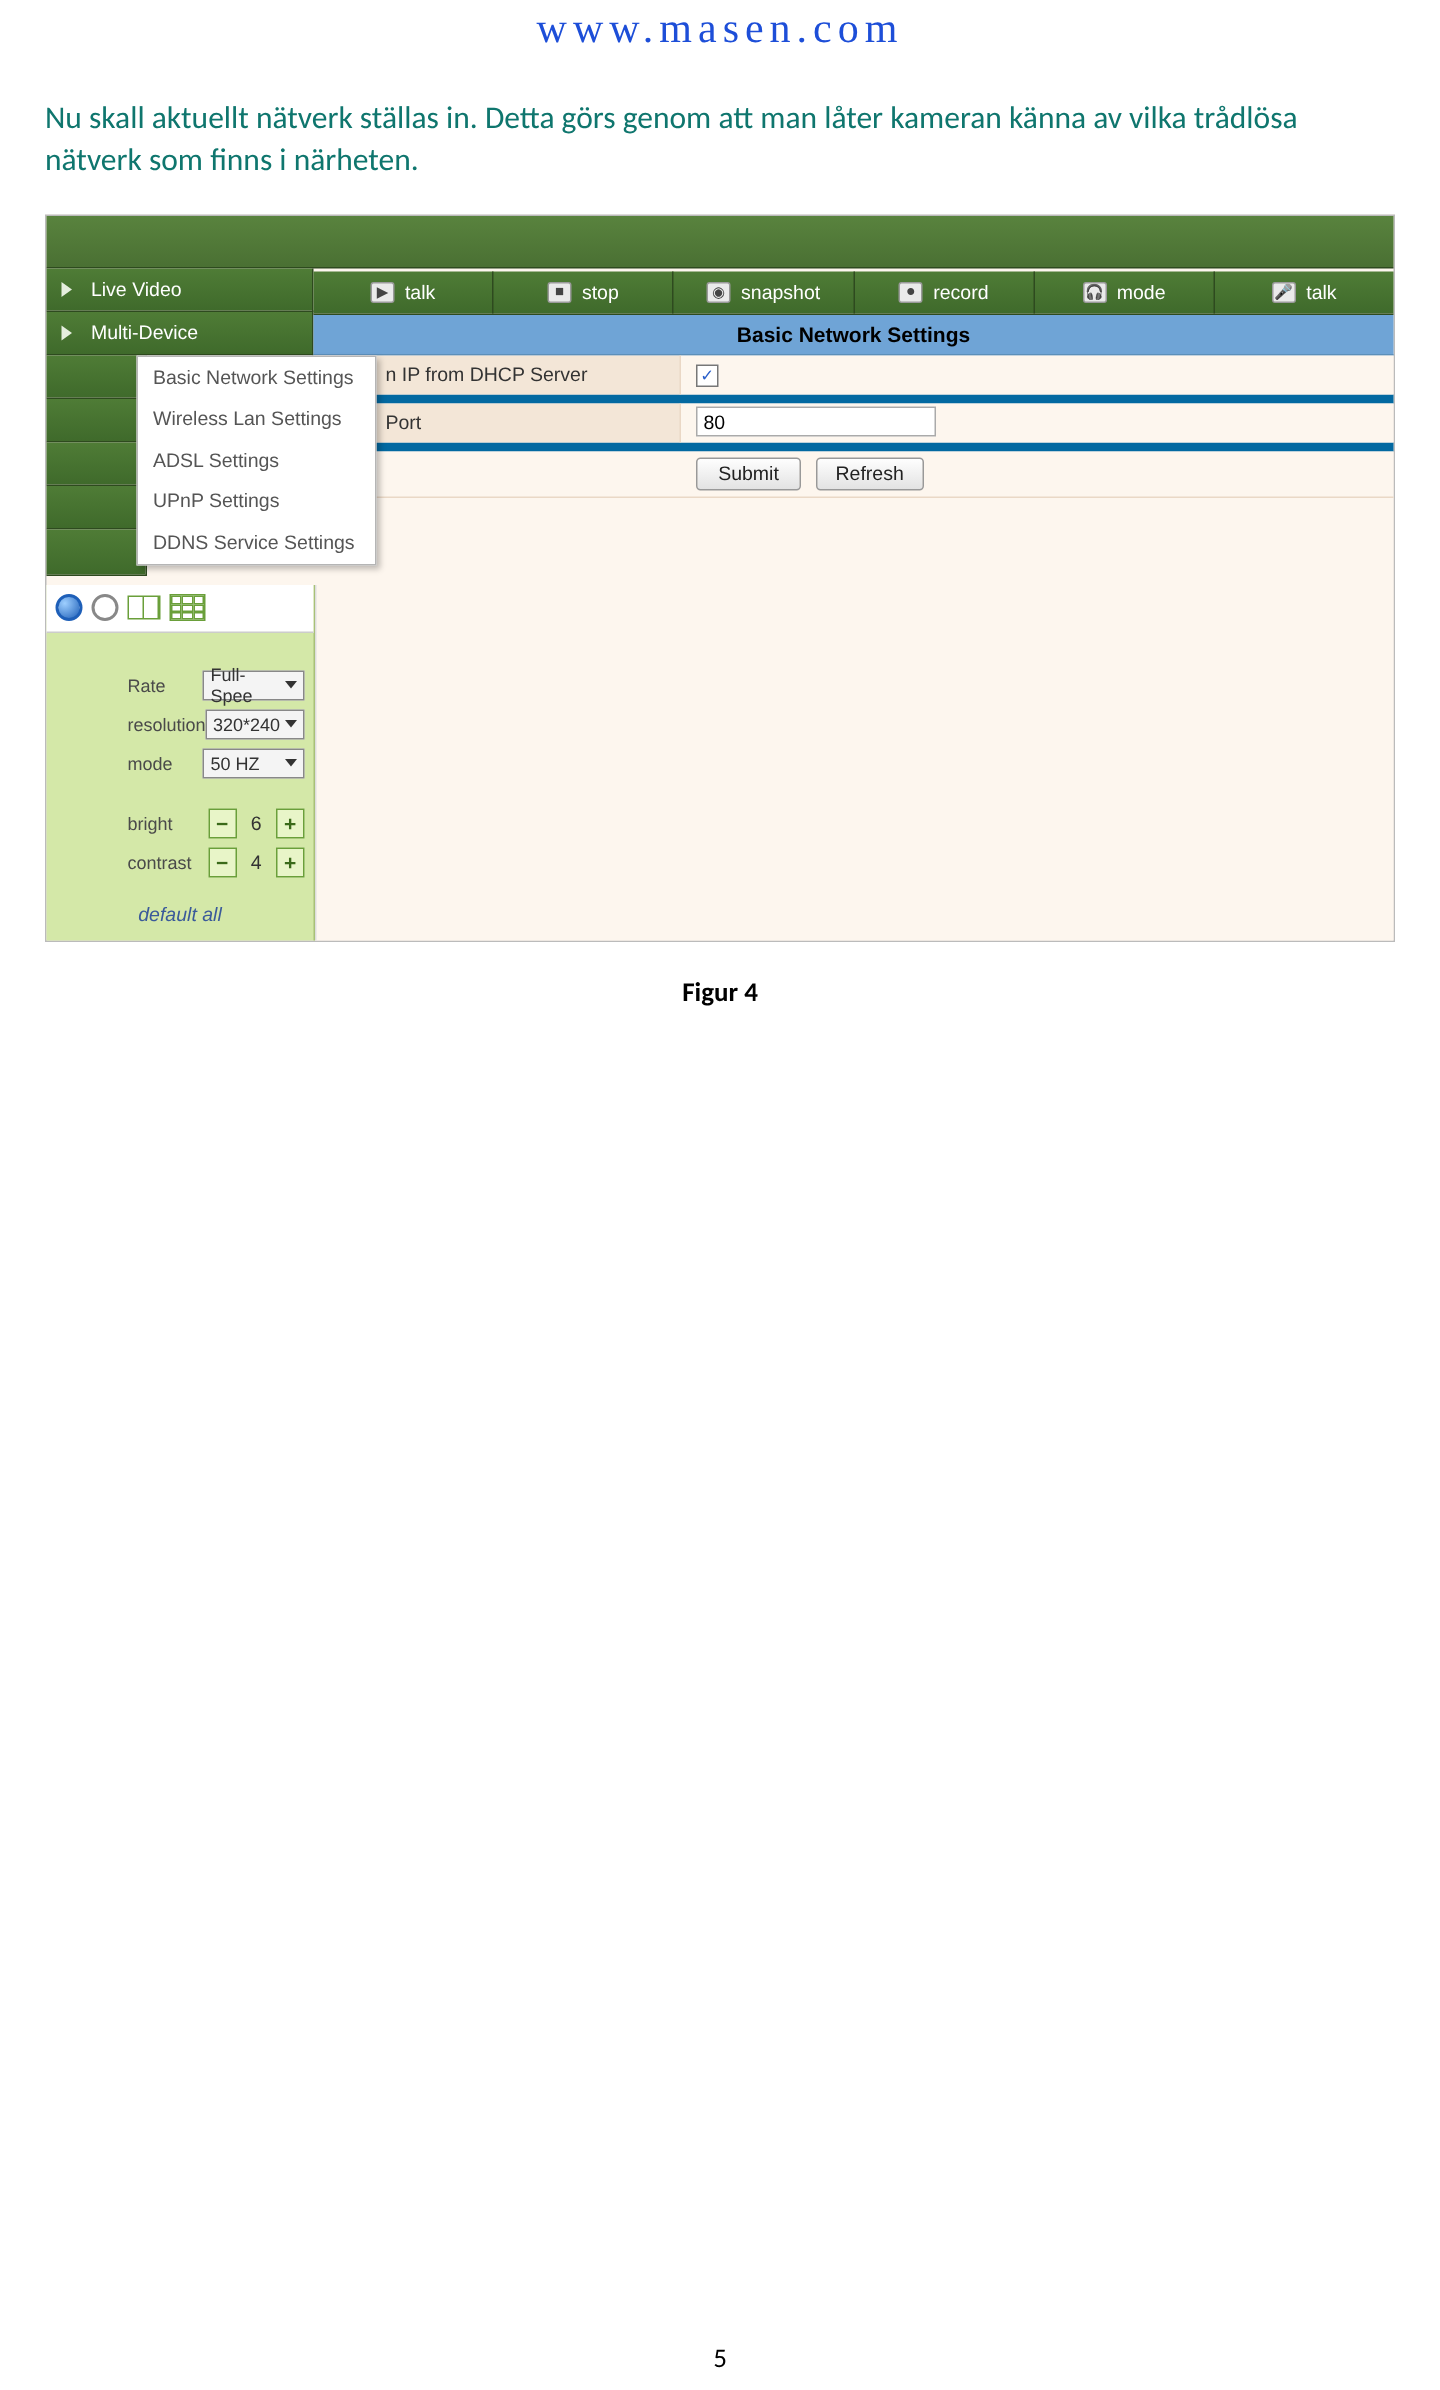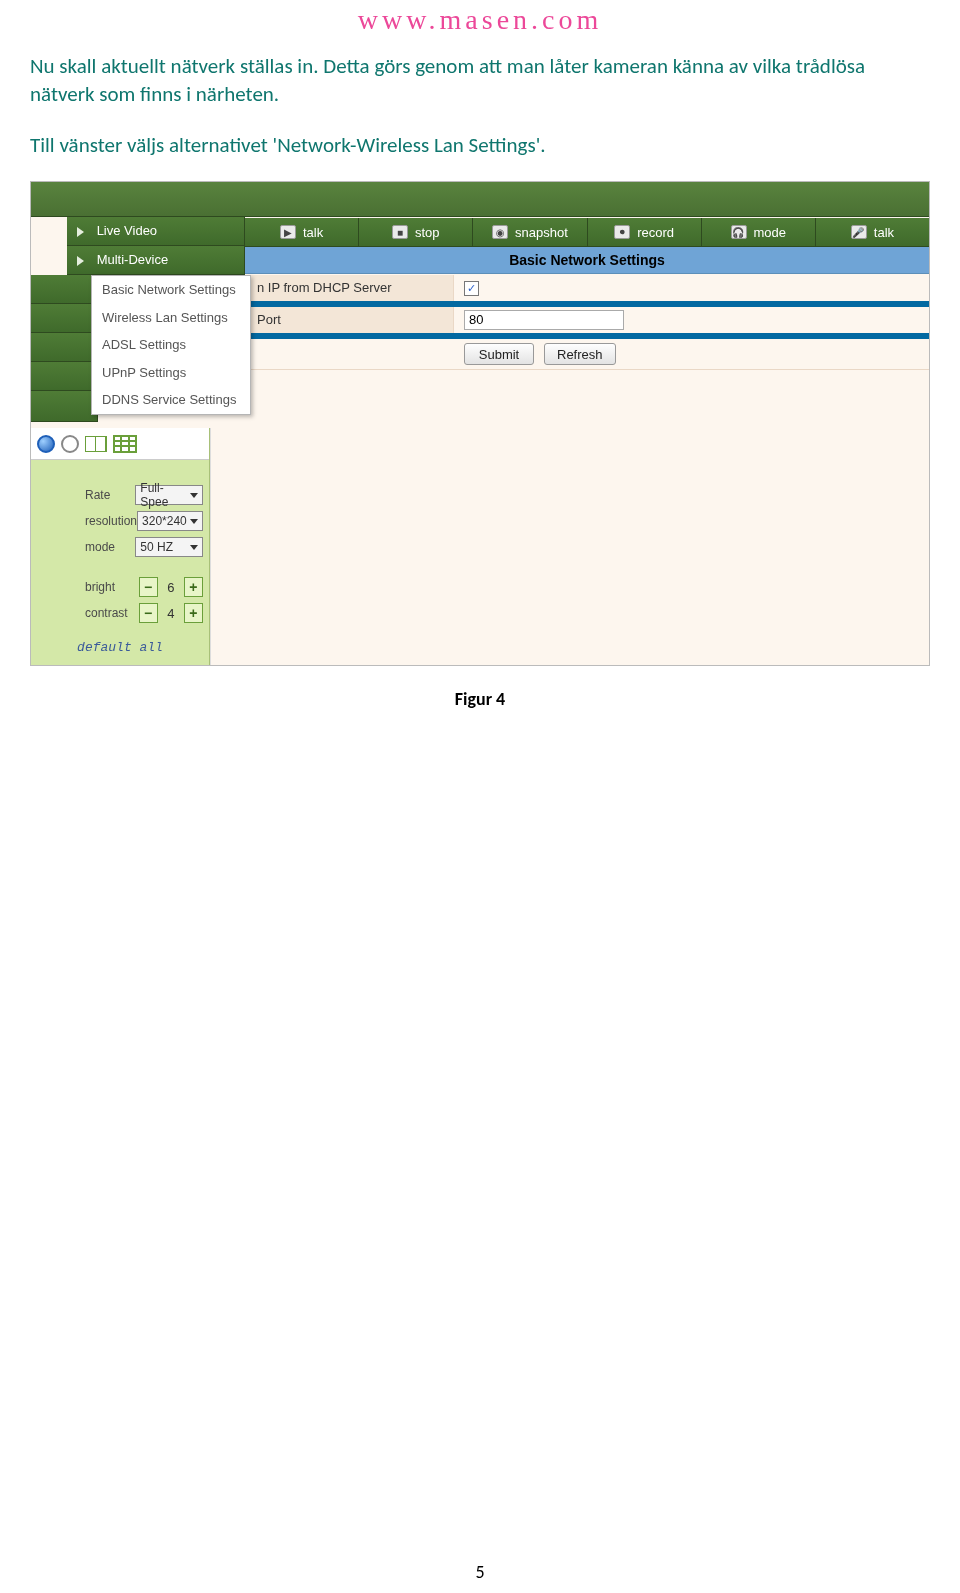--- a/index.html
+++ b/index.html
@@ -10,22 +10,22 @@
     width: 960px;
   }
   .page {
     padding: 0 30px 20px 30px;
   }
   .header-url {
     text-align: center;
     font-family: "Times New Roman", serif;
     font-size: 28px;
     letter-spacing: 4px;
-    color: #ec4899;
-    margin: 4px 0 16px 0;
+    color: #1d4ed8;
+    margin: 4px 0 28px 0;
   }
   .body-text {
     font-size: 21px;
     color: #0f766e;
     line-height: 1.35;
     margin: 10px 0 22px 0;
   }
   .screenshot {
     margin-top: 6px;
     border: 1px solid #bbb;
@@ -34,22 +34,21 @@
     box-sizing: border-box;
     font-family: Arial, sans-serif;
   }
   .ss-topbar {
     height: 34px;
     background: linear-gradient(#59833e, #4a7033);
     border-bottom: 1px solid #2e4a1f;
   }
   .ss-row2 {
     display: flex;
-    align-items: center;
-    padding-left: 36px;
+    align-items: flex-end;
   }
   .ss-leftcol {
     width: 178px;
     flex: 0 0 178px;
     box-sizing: border-box;
   }
   .ss-rightarea {
     flex: 1 1 auto;
   }
   .nav-item {
@@ -278,21 +277,20 @@
     width: 30px;
     text-align: center;
     font-size: 13px;
   }
   .default-link {
     text-align: center;
     font-style: italic;
     color: #3a5a9a;
     font-size: 13px;
     margin-top: 14px;
-    font-family: Liberation Mono, monospace;
   }
   .lower-flex {
     display: flex;
   }
   .lower-right {
     flex: 1;
     background: #fdf6ee;
     border-left: 1px solid #ddd;
   }
   .caption {
@@ -315,21 +313,20 @@
   }
 </style>
 </head>
 <body>
 
 <div class="page-wrap">
 <div class="page">
   <div class="header-url">www.masen.com</div>
 
   <div class="body-text">Nu skall aktuellt nätverk ställas in. Detta görs genom att man låter kameran känna av vilka trådlösa nätverk som finns i närheten.</div>
-  <div class="body-text">Till vänster väljs alternativet 'Network-Wireless Lan Settings'.</div>
 
   <div class="screenshot">
     <div class="ss-topbar"></div>
 
     <div class="ss-row2">
       <div class="ss-leftcol">
         <div class="nav-item">
           <span class="tri"></span>
           <span>Live Video</span>
         </div>

